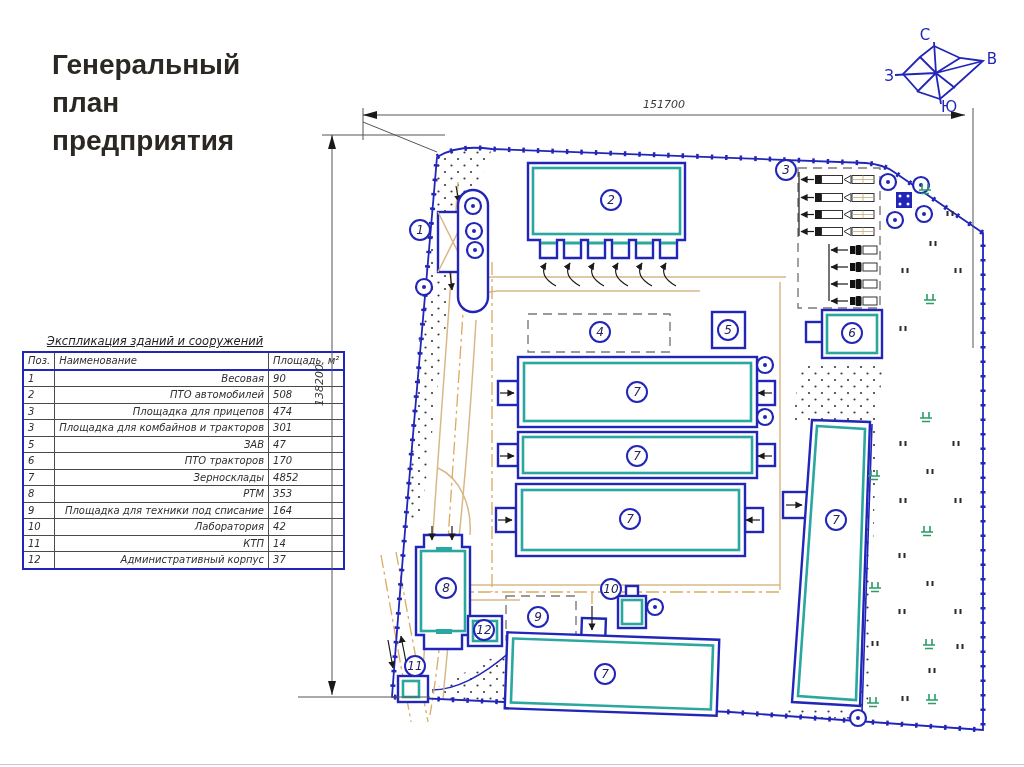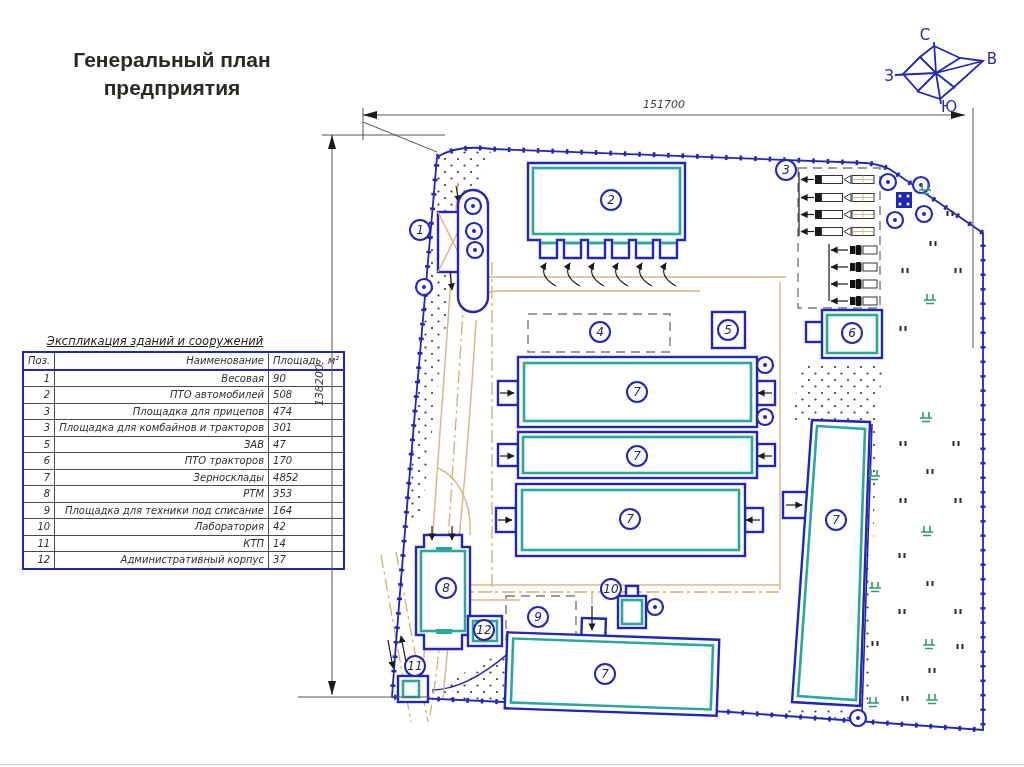--- a/index.html
+++ b/index.html
@@ -1,32 +1,32 @@
 <!DOCTYPE html>
 <html><head>
 <meta charset="utf-8">
 <style>
   html,body{margin:0;padding:0;background:#fff;}
   .page{position:relative;width:1024px;height:767px;background:#fff;overflow:hidden;
         font-family:"DejaVu Sans",sans-serif;}
-  .page-title{position:absolute;left:52px;top:46px;width:240px;text-align:center;
-        font-family:"Liberation Sans",sans-serif;font-weight:bold;font-size:21px;
+  .page-title{position:absolute;left:52px;top:46px;width:240px;
+        font-family:"Liberation Sans",sans-serif;font-weight:bold;font-size:28px;
         line-height:1.35;color:#2b2824;}
   .bottom-edge{position:absolute;left:0;top:764px;width:1024px;height:1px;background:#c9c9c9;}
 
   
   .explication{position:absolute;left:22px;top:334px;width:266px;}
   .exp-title{font:italic 11.5px "DejaVu Sans",sans-serif;color:#222;text-align:center;
         text-decoration:underline;margin:0 0 3px 0;}
   .explication table{border-collapse:collapse;width:100%;border:2px solid #2125b8;}
   .explication th,.explication td{border:1px solid #4a4a4a;
         font:italic 10px/1.15 "DejaVu Sans",sans-serif;font-weight:normal;color:#2e2e2e;
         padding:1.5px 4px;height:12.5px;text-align:right;white-space:nowrap;overflow:hidden;}
-  .explication thead th{text-align:right;border-bottom:2px solid #2125b8;}
-  .explication th:first-child,.explication td:first-child{width:28px;text-align:right;}
+  .explication thead th{text-align:left;border-bottom:2px solid #2125b8;}
+  .explication th:first-child,.explication td:first-child{width:28px;text-align:left;}
   .explication th:last-child,.explication td:last-child{width:48px;text-align:left;}
 
   
   .bld{fill:#fff;stroke:#2125b8;stroke-width:2.4;stroke-linejoin:miter;}
   .tl{fill:none;stroke:#2aa79f;stroke-width:2.6;}
   .tl3{fill:none;stroke:#2aa79f;stroke-width:3;}
   .fence{fill:none;stroke:#2125b8;stroke-width:1.8;}
   .posts{fill:none;stroke:#2125b8;stroke-width:5;stroke-dasharray:2.5 12;}
   .bthin{fill:none;stroke:#2125b8;stroke-width:1.6;}
   .road{fill:none;stroke:#d9b888;stroke-width:1.5;}

